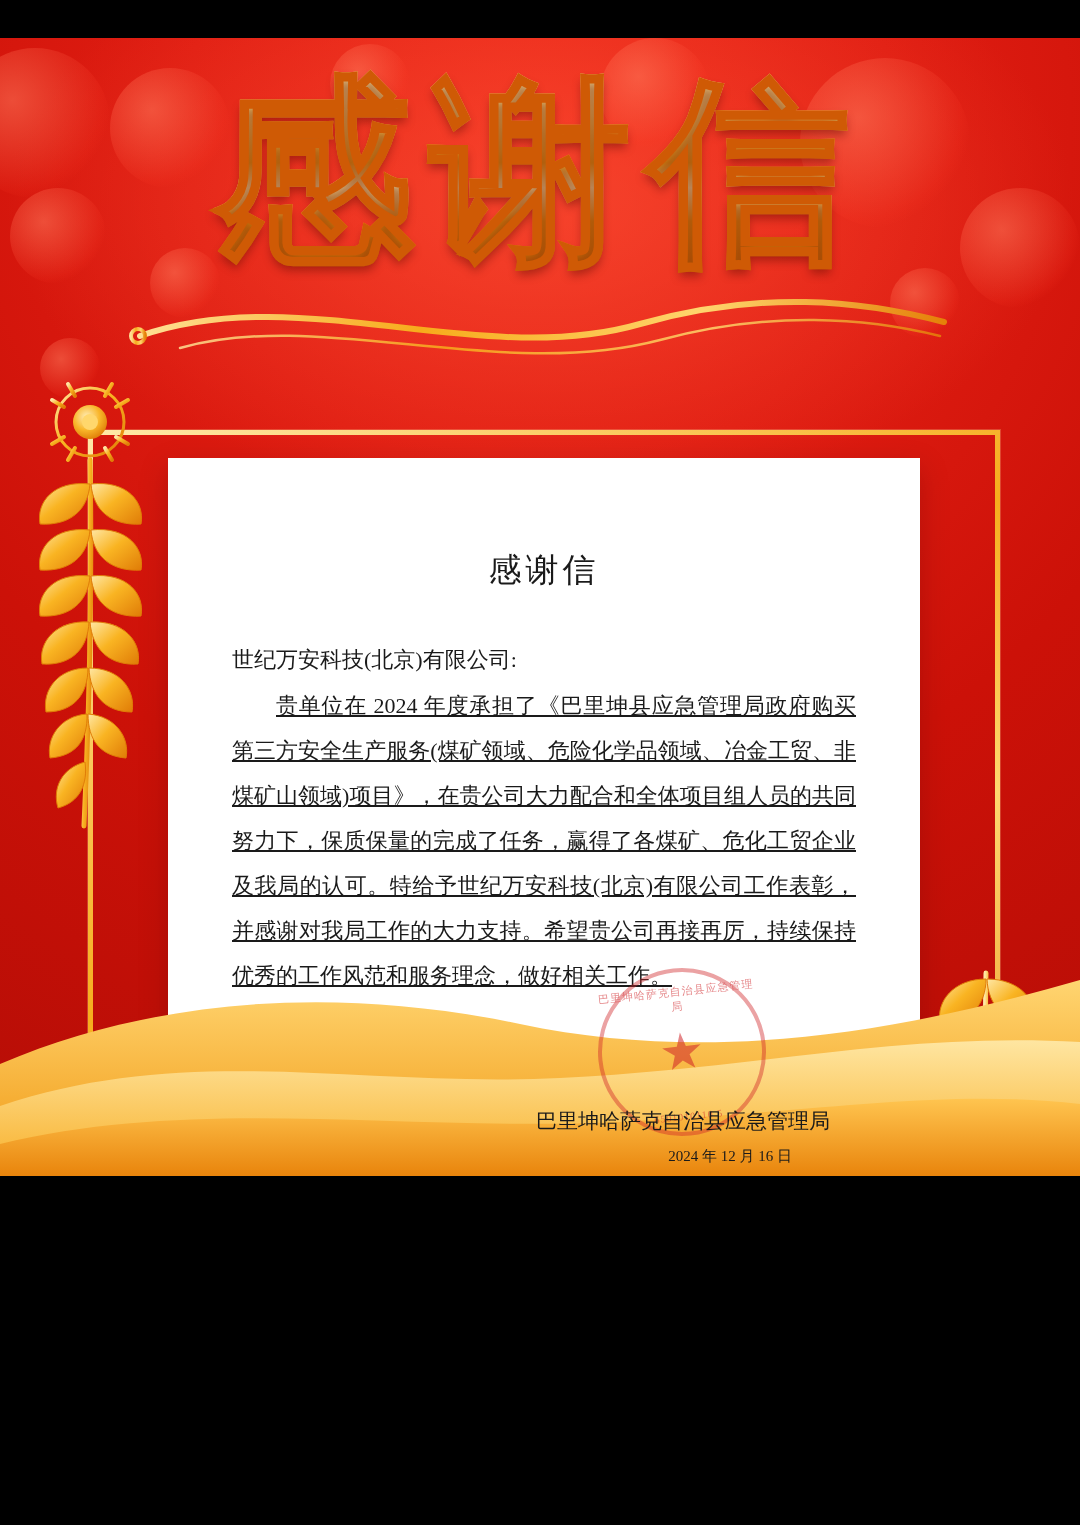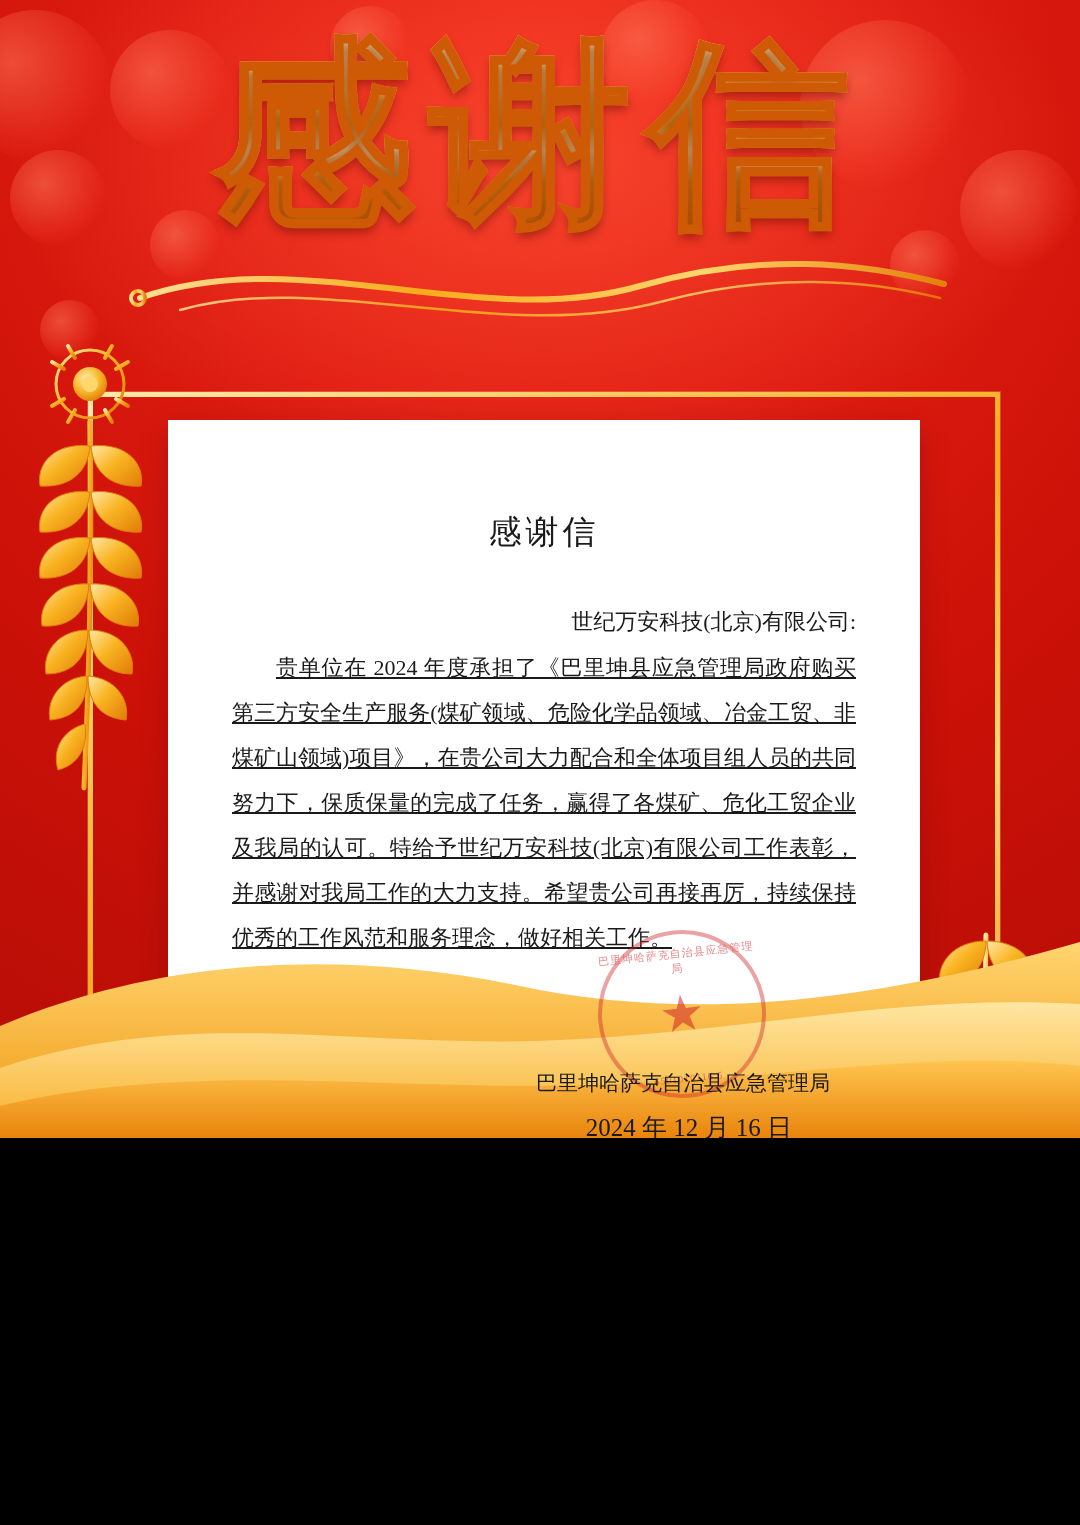--- a/index.html
+++ b/index.html
@@ -8,20 +8,21 @@
     background: #000;
   }
   .page {
     position: relative;
     width: 1080px;
     height: 1138px;
     overflow: hidden;
     font-family: "Liberation Serif", "DejaVu Serif", serif;
     background:
       radial-gradient(circle at 50% 8%, #ef2a1a 0%, #e01d12 30%, #cc1108 60%, #b50d06 100%);
+    margin-top: 38px;
   }
 
   
   .bokeh {
     position: absolute;
     border-radius: 50%;
     background: radial-gradient(circle at 35% 35%, rgba(255,120,90,0.55), rgba(255,60,40,0.12) 65%, rgba(255,60,40,0) 72%);
     pointer-events: none;
   }
 
@@ -107,42 +108,41 @@
     text-align: center;
     font-size: 33px;
     letter-spacing: 4px;
     margin-bottom: 46px;
     font-family: "DejaVu Serif", "Liberation Serif", serif;
   }
   .salutation {
     font-size: 22px;
     line-height: 1.9;
     margin-bottom: 2px;
-    text-align: right;
   }
   .body-para {
     font-size: 22px;
     line-height: 2.05;
     text-align: justify;
     text-indent: 2em;
     text-decoration: underline;
   }
   .sign-block {
     margin-top: 104px;
     text-align: right;
     padding-right: 26px;
     position: relative;
     z-index: 3;
   }
   .sign-org {
     font-size: 21px;
     line-height: 1.9;
   }
   .sign-date {
-    font-size: 25px;
+    font-size: 15px;
     line-height: 1.9;
     padding-right: 38px;
   }
 
   
   .seal {
     position: absolute;
     left: 430px;
     top: 510px;
     width: 160px;

